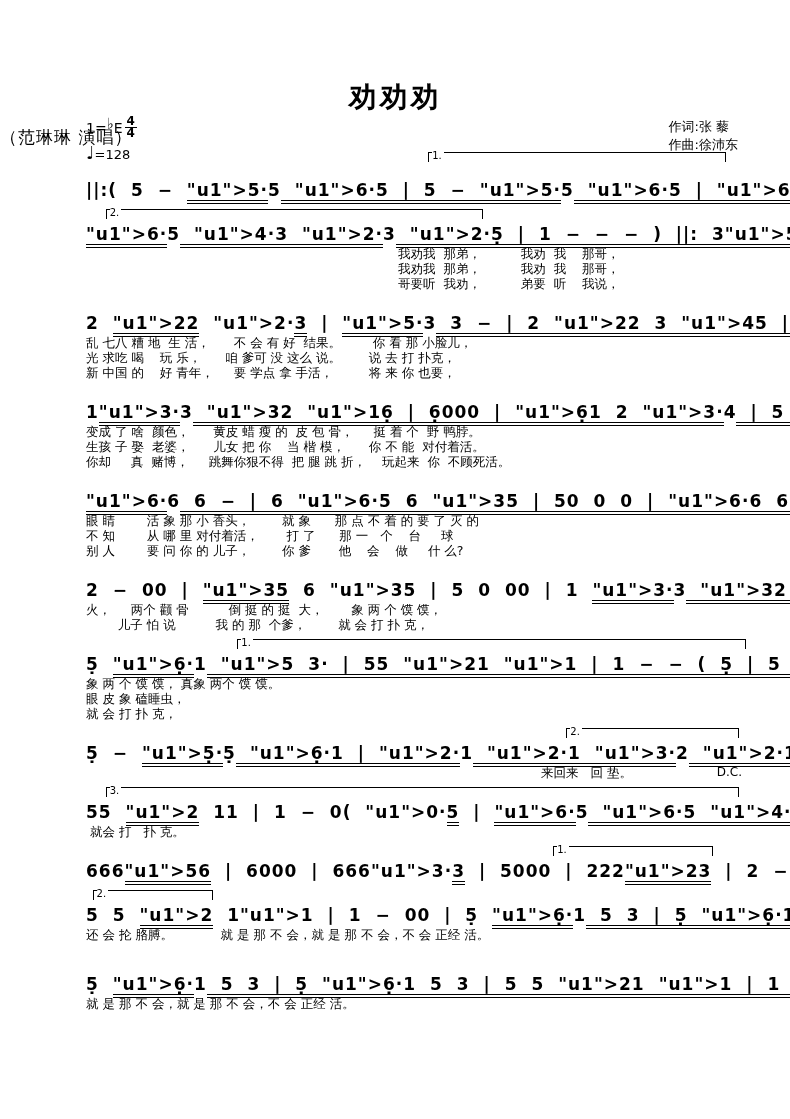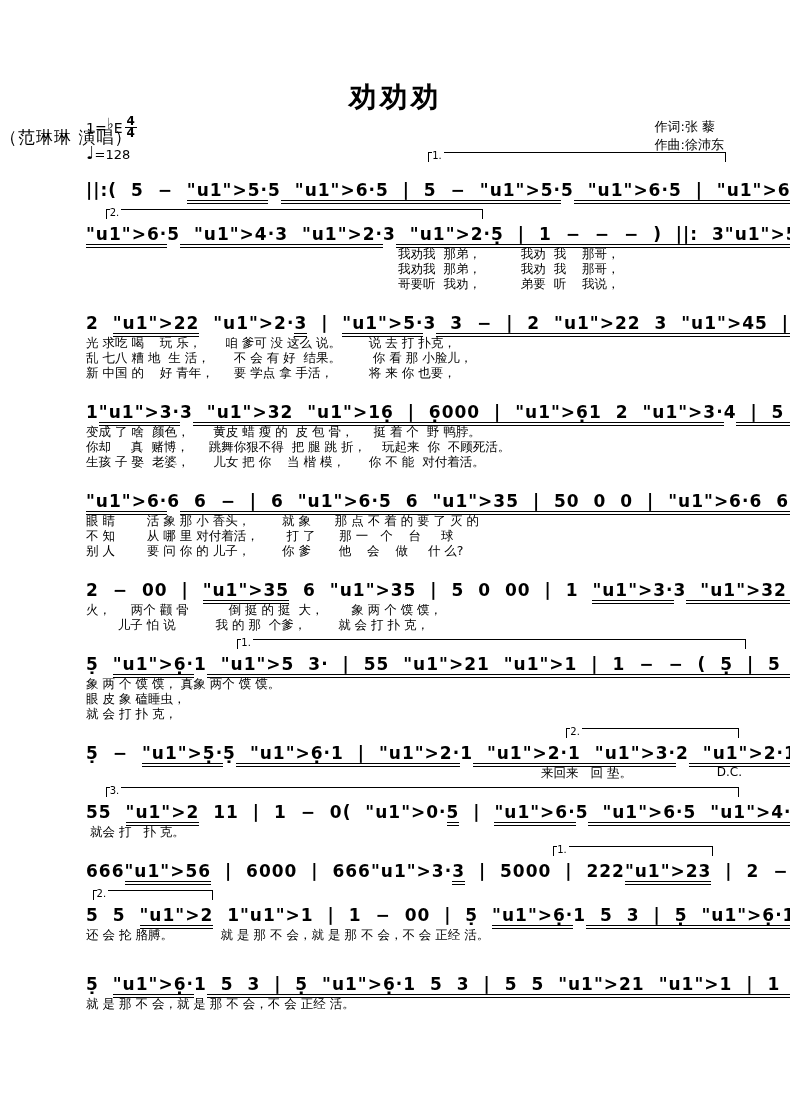--- a/index.html
+++ b/index.html
@@ -5,21 +5,21 @@
   html,body{margin:0;padding:0;}
   body{width:790px;height:1119px;background:#ffffff;overflow:hidden;
        font-family:"DejaVu Sans",sans-serif;color:#000;}
   .page{position:relative;width:790px;height:879px;}
 
   
   .header{position:relative;height:172px;}
   .song-title{margin:0;padding-top:78px;text-align:center;
               font-size:28px;font-weight:600;letter-spacing:3px;}
   .performer{margin:10px 0 0 0;text-align:left;font-size:17px;letter-spacing:1px;}
-  .credits{position:absolute;right:66px;top:118px;font-size:13px;line-height:18px;text-align:left;}
+  .credits{position:absolute;right:52px;top:118px;font-size:13px;line-height:18px;text-align:left;}
   .keyblock{position:absolute;left:86px;top:116px;font-size:14px;display:flex;align-items:center;}
   .flat{font-size:15px;position:relative;top:-4px;}
   .frac{display:inline-flex;flex-direction:column;align-items:center;
         font-size:12px;line-height:11px;margin-left:2px;font-weight:600;}
   .frac .num{border-bottom:1px solid #000;padding:0 2px;}
   .tempo{position:absolute;left:86px;top:142px;font-size:13px;}
   .tempo .note{font-size:18px;}
 
   
   .sheet{margin:0 46px 0 86px;position:relative;}
@@ -78,29 +78,29 @@
         <div class="volta" style="left: 3%; width: 57%; top: -13px;">
           <span class="vlabel">2.</span>
         </div>
         <div class="notes"><span class<span="" class="u2">"u1"&gt;6·</span>5<span class="u2"> <span class<="" span="">"u1"&gt;4·</span><span class="u2">3</span> <span class<span="" class="u2">"u1"&gt;2·</span></span>3<span class="u2"> <span class<="" span="">"u1"&gt;2·</span><span class="u2">5̣</span> | 1 − − − ) ||: 3<span class<span="" class="u2">"u1"&gt;56</span>  | 5000 | 13   | 2000 |</span></div>
         <div class="lyric" style="padding-left: 312px;">我劝我  那弟，          我劝  我    那哥，</div>
         <div class="lyric" style="padding-left: 312px;">我劝我  那弟，          我劝  我    那哥，</div>
         <div class="lyric" style="padding-left: 312px;">哥要听  我劝，          弟要  听    我说，</div>
       </div>
       <div class="system">
         <div class="notes">2 <span class<span="" class="u2">"u1"&gt;22</span> <span class<="" span="">"u1"&gt;2·</span><span class="u2">3</span> | <span class<span="" class="u2">"u1"&gt;5·</span>3<span class="u2"> 3 − | 2 <span class<="" span="">"u1"&gt;22</span> 3 <span class<span="" class="u2">"u1"&gt;45</span> | 5 − − 0 | 3 5 6  | 50 0 0 |</span></div>
+        <div class="lyric">乱 七八 糟 地  生 活，      不 会 有 好  结果。        你 看 那 小脸儿，</div>
         <div class="lyric">光 求吃 喝    玩 乐，      咱 爹可 没 这么 说。       说 去 打 扑克，</div>
-        <div class="lyric">乱 七八 糟 地  生 活，      不 会 有 好  结果。        你 看 那 小脸儿，</div>
         <div class="lyric">新 中国 的    好 青年，     要 学点 拿 手活，         将 来 你 也要，</div>
       </div>
       <div class="system">
         <div class="notes">1<span class<span="" class="u2">"u1"&gt;3·</span>3<span class="u2"> <span class<="" span="">"u1"&gt;32</span> <span class<span="" class="u2">"u1"&gt;16̣</span> | 6̣000 | <span class<="" span="">"u1"&gt;6̣1</span> 2 <span class<span="" class="u2">"u1"&gt;3·</span></span>4<span class="u2"> | 5 5 3 3 − | 2  5  | 1 −00 |</span></div>
         <div class="lyric">变成 了 啥  颜色，      黄皮 蜡 瘦 的  皮 包 骨，     挺 着 个  野 鸭脖。</div>
+        <div class="lyric">生孩 子 娶  老婆，      儿女 把 你    当 楷 模，      你 不 能  对付着活。</div>
         <div class="lyric">你却     真  赌博，     跳舞你狠不得  把 腿 跳 折，    玩起来  你  不顾死活。</div>
-        <div class="lyric">生孩 子 娶  老婆，      儿女 把 你    当 楷 模，      你 不 能  对付着活。</div>
       </div>
       <div class="system">
         <div class="notes"><span class<span="" class="u2">"u1"&gt;6·</span>6<span class="u2"> 6 − | 6 <span class<="" span="">"u1"&gt;6·</span><span class="u2">5</span> 6 <span class<span="" class="u2">"u1"&gt;35</span> | 50 0 0 | <span class<="" span="">"u1"&gt;6·</span><span class="u2">6</span> 6 </span>5̣53= |</div>
         <div class="lyric">眼 睛        活 象 那 小 香头，        就 象      那 点 不 着 的 要 了 灭 的</div>
         <div class="lyric">不 知        从 哪 里 对付着活，       打 了      那 一   个    台     球</div>
         <div class="lyric">别 人        要 问 你 的 儿子，        你 爹       他    会    做     什 么?</div>
       </div>
       <div class="system">
         <div class="notes">2 − 00 | <span class<span="" class="u2">"u1"&gt;35</span> 6 <span class<="" span="">"u1"&gt;35</span> | 5 0 00 | 1 <span class<span="" class="u2">"u1"&gt;3·</span>3<span class="u2"> <span class<="" span="">"u1"&gt;32</span>  | 6̣ 00 0 | 5̣   3· |</span></div>
         <div class="lyric">火，     两个 颧 骨          倒 挺 的 挺  大，       象 两 个 馍 馍，</div>

